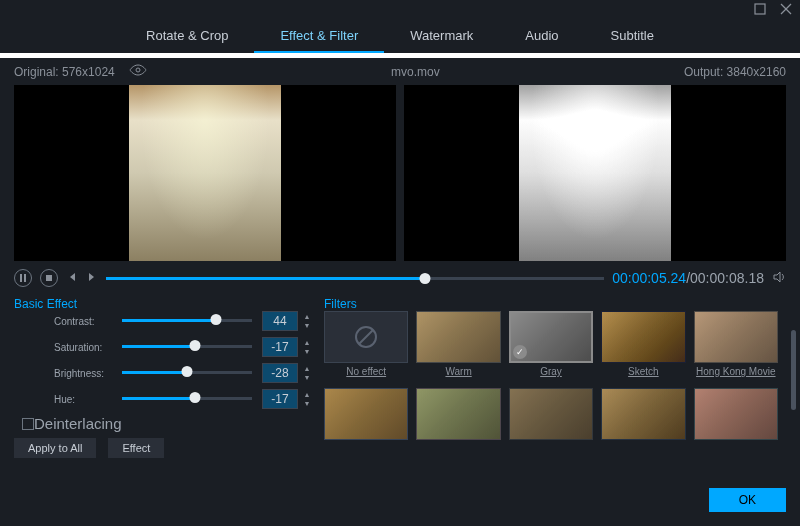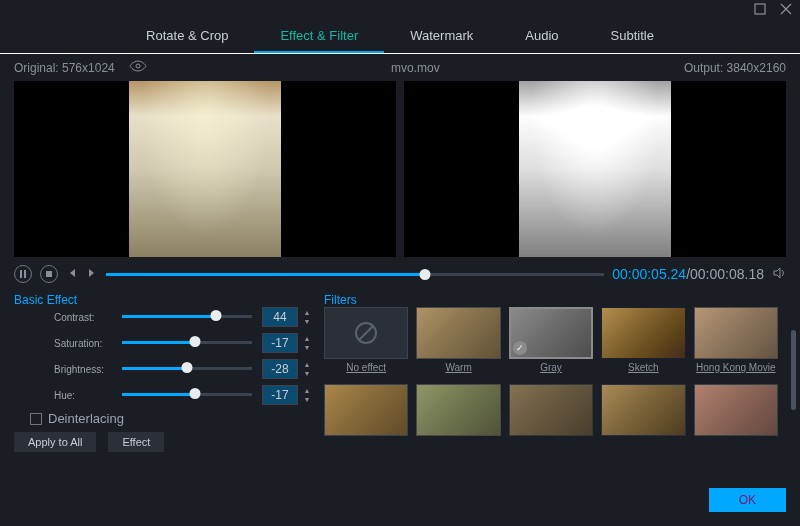--- a/index.html
+++ b/index.html
@@ -1,21 +1,21 @@
 <!DOCTYPE html>
 <html><head>
 <meta charset="utf-8">
 <style>
 * { margin:0; padding:0; box-sizing:border-box; font-family:Arial,sans-serif; }
 body { background:#1a1e24; color:#9ba3ad; font-size:12px; width:800px; height:526px; overflow:hidden; }
 .titlebar { height:20px; display:flex; justify-content:flex-end; align-items:center; padding-right:8px; gap:14px; }
 .titlebar svg { width:12px; height:12px; stroke:#8a9099; }
-.tabs { display:flex; justify-content:center; gap:0; border-bottom:1px solid #ffffff; }
+.tabs { display:flex; justify-content:center; gap:0; border-bottom:5px solid #ffffff; }
 .tab { padding:8px 26px; cursor:pointer; color:#c8ced6; font-size:13px; }
-.tab.active { color:#14b8a6; border-bottom:2px solid #00a8ff; }
+.tab.active { color:#7dd3fc; border-bottom:2px solid #00a8ff; }
 .info-row { display:flex; align-items:center; padding:6px 14px; font-size:12px; color:#8a9099; }
 .info-row .center { flex:1; text-align:center; }
 .eye { margin-left:14px; }
 .previews { display:flex; height:180px; padding:0 14px 4px; gap:8px; }
 .preview { flex:1; background:#000; display:flex; align-items:center; justify-content:center; position:relative; }
 .preview .vbox { width:40%; height:100%; background:linear-gradient(180deg,#b69668 0%,#e8e0c8 20%,#cfc9b0 50%,#8c8062 100%); position:relative; }
 .preview .vbox::after { content:""; position:absolute; inset:0; background:radial-gradient(ellipse at 50% 20%, rgba(255,255,220,.5), transparent 60%); }
 .preview.right .vbox { filter:grayscale(1) contrast(1.3); }
 .controls { display:flex; align-items:center; padding:4px 14px; gap:8px; }
 .cbtn { width:18px; height:18px; border:1px solid #6c7580; border-radius:50%; display:flex; align-items:center; justify-content:center; }
@@ -30,35 +30,35 @@
 .basic h4, .filters h4 { color:#00a8ff; font-size:12px; font-weight:normal; }
 .row { display:flex; align-items:center; margin-bottom:6px; }
 .row label { width:68px; font-size:10px;margin-left:40px; }
 .slider { flex:1; height:16px; position:relative; margin-right:10px; }
 .slider .tr { height:3px; background:#00a8ff; position:absolute; top:6px; left:0; }
 .slider .bg { height:3px; background:#3a4350; position:absolute; top:6px; left:0; right:0; }
 .slider .th { width:11px; height:11px; background:#e8ecef; border-radius:50%; position:absolute; top:1px; transform:translateX(-50%); }
 .numbox { width:36px; height:20px; background:#0c4a6e; border:1px solid #3a4350; display:flex; align-items:center; justify-content:center; font-size:12px; color:#c8ced6; }
 .spin { width:14px; display:flex; flex-direction:column; margin-left:2px; }
 .spin span { font-size:7px; line-height:9px; text-align:center; color:#8a9099; }
-.chk { display:flex; align-items:center; gap:6px; margin:6px 16px; font-size:13px; }
+.chk { display:flex; align-items:center; margin:6px 8px; font-size:15px; }
 .chkbox { width:12px; height:12px; border:1px solid #6c7580; }
 .btns { display:flex; gap:12px; margin-top:4px; }
 .btn { background:#2a2f38; padding:4px 14px; font-size:11px; color:#c8ced6; cursor:pointer; }
 .filters { flex:1; }
 .fgrid { display:grid; grid-template-columns:repeat(5,1fr); gap:8px; padding-right:8px; }
 .fitem { text-align:center; }
 .fthumb { height:52px; background:linear-gradient(135deg,#a08860 0%,#7a6848 50%,#5a4b35 100%); border:1px solid #3a4350; position:relative; }
 .fitem.none .fthumb { background:#2a2f38; display:flex; align-items:center; justify-content:center; }
 .fitem.sel .fthumb { border:2px solid #00a8ff; }
 .flabel { font-size:10px; color:#8a9099; margin-top:3px; display:block; height:14px;text-decoration:underline; }
 .check { position:absolute; bottom:2px; left:2px; width:14px; height:14px; background:#00a8ff; border-radius:50%; display:flex; align-items:center; justify-content:center; color:#fff; font-size:9px; }
 .scroll { width:5px; height:80px; background:#4a525e; position:absolute; right:4px; top:330px; border-radius:3px; }
 .footer { display:flex; justify-content:flex-end; gap:10px; padding:10px 14px; position:absolute; bottom:4px; right:0; }
-.fbtn { background:#00a8ff; color:#701a75; padding:5px 30px; font-size:12px; cursor:pointer; }
+.fbtn { background:#00a8ff; color:#000000; padding:5px 30px; font-size:12px; cursor:pointer; }
 </style>
 </head>
 <body>
 
 <div class="titlebar">
   <span><svg viewBox="0 0 12 12" fill="none">
         <rect x="1" y="1" width="10" height="10" stroke-width="1.2"></rect>
       </svg></span>
   <span><svg viewBox="0 0 12 12">
         <line x1="1" y1="1" x2="11" y2="11" stroke-width="1.2"></line>

